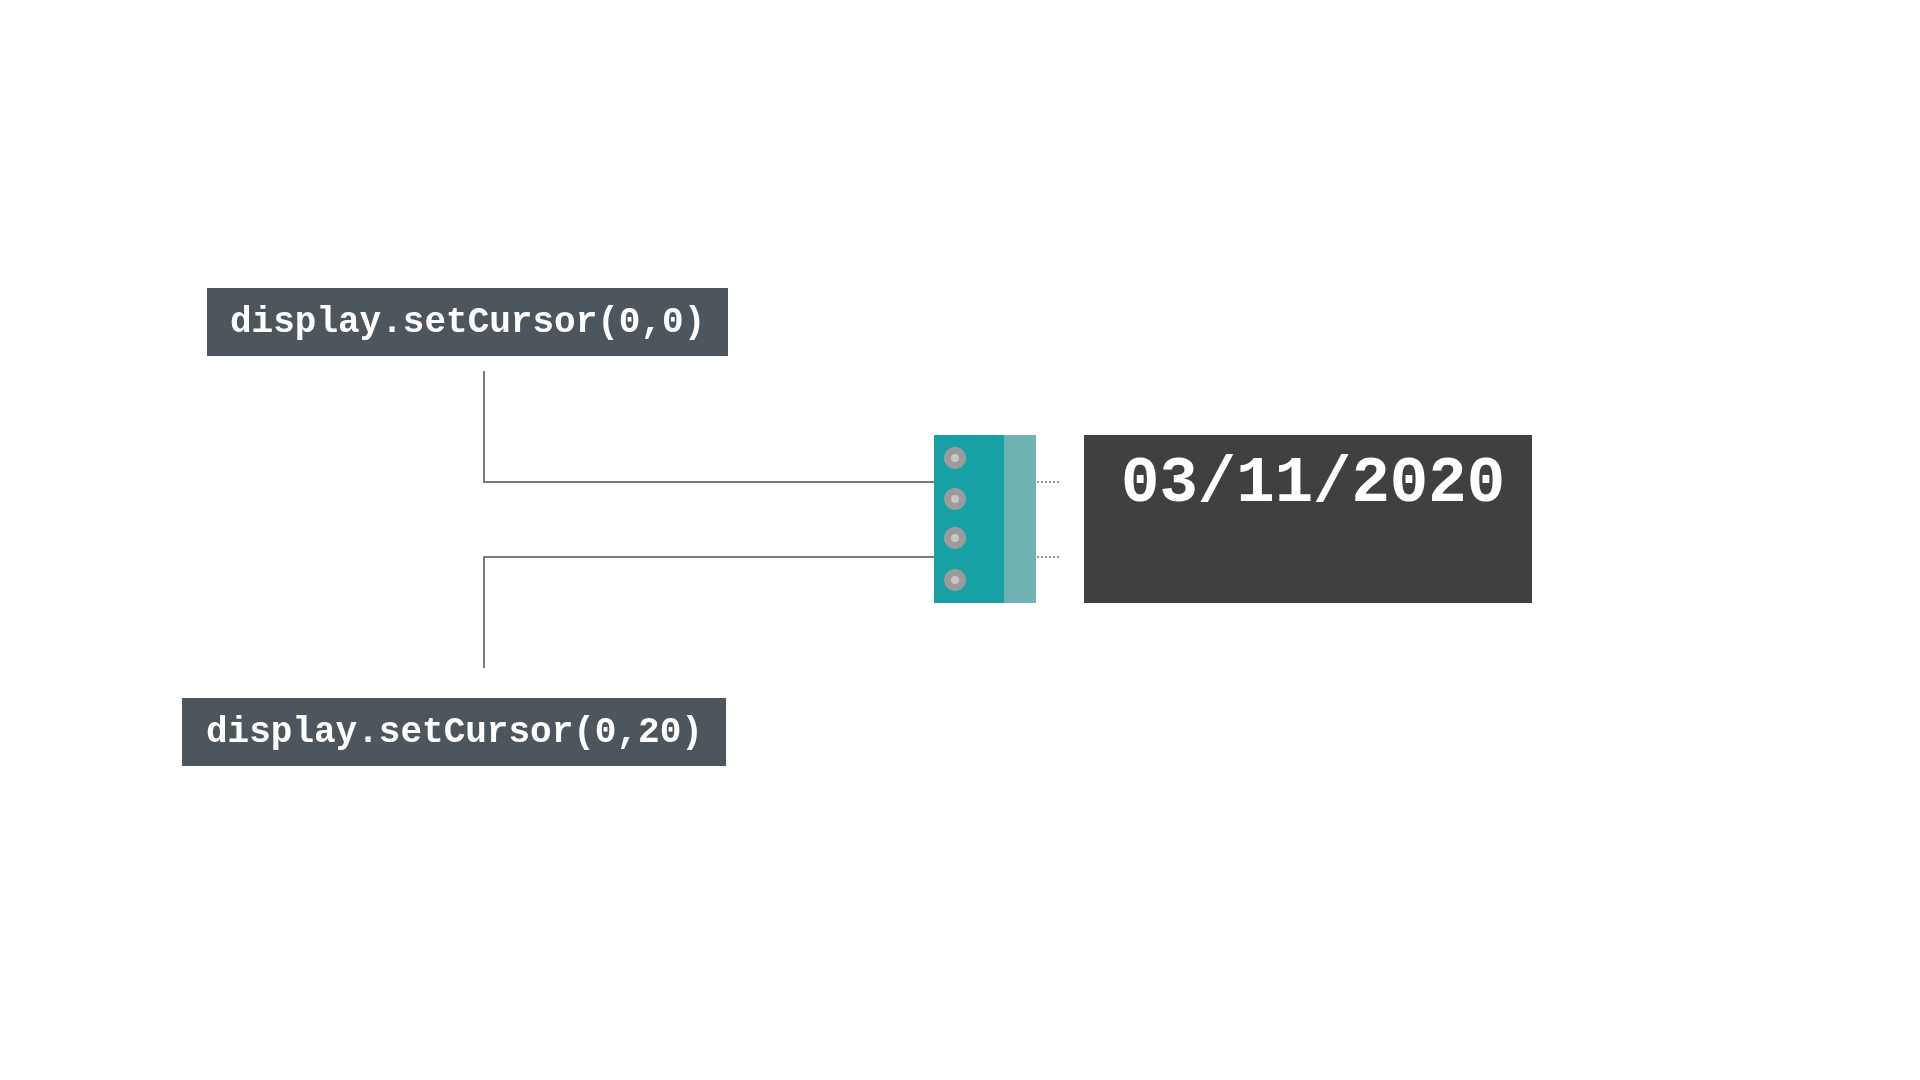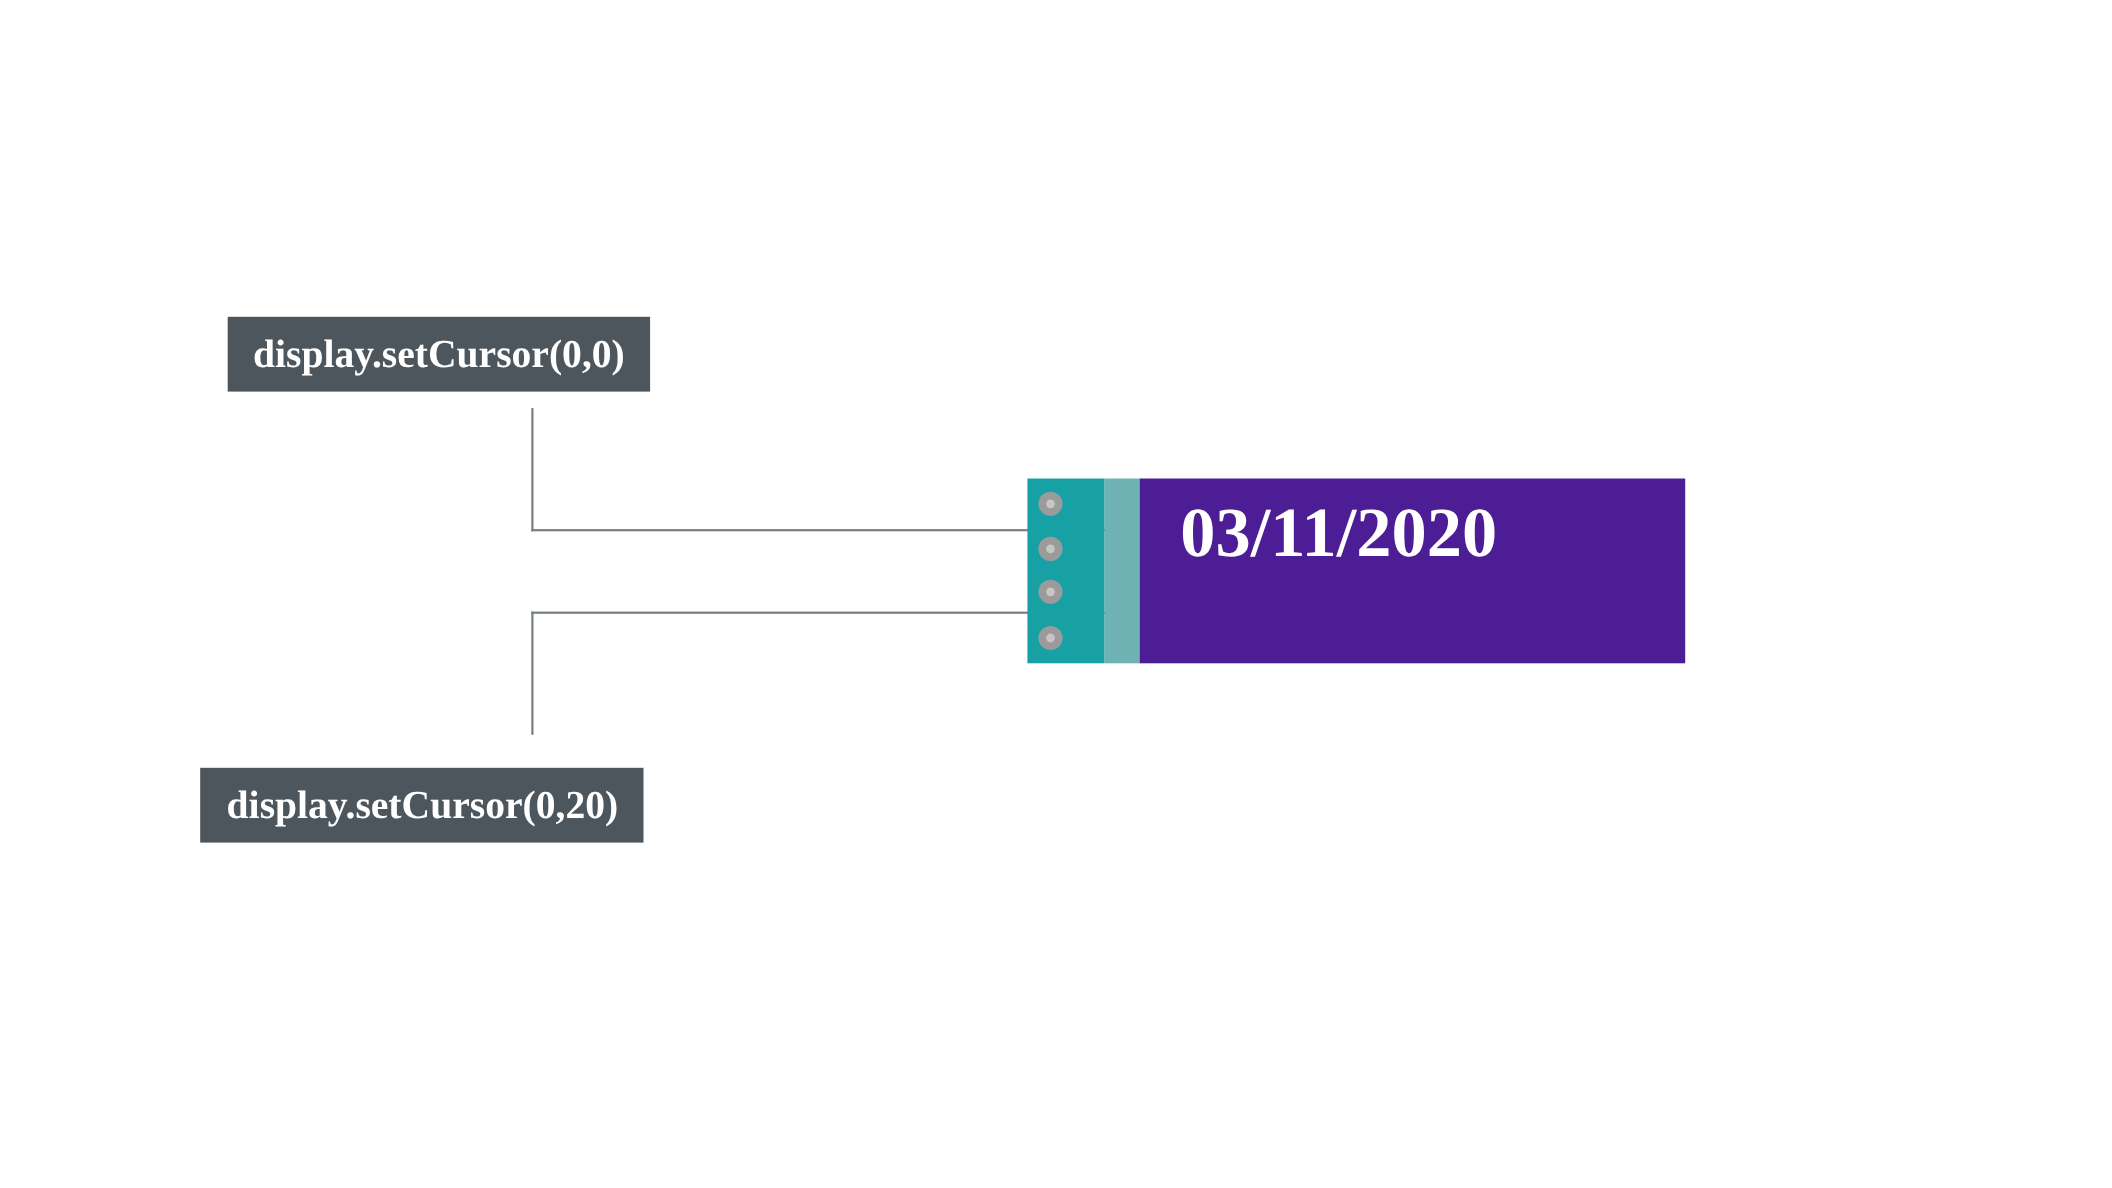--- a/index.html
+++ b/index.html
@@ -2,21 +2,21 @@
 <html><head>
 <meta charset="utf-8">
 <style>
   html, body { margin: 0; padding: 0; }
   #canvas {
     position: relative;
     width: 1532px;
     height: 1080px;
     background: #ffffff;
     overflow: hidden;
-    font-family: Liberation Serif, serif;
+    font-family: Liberation Mono, monospace;
   }
 
   
   .code-label {
     position: absolute;
     height: 68px;
     background: #4d565c;
     color: #ffffff;
     font-size: 36px;
     font-weight: bold;
@@ -58,24 +58,25 @@
   }
   .pcb-teal       { background: #18a1a5; }
   .pcb-teal-light { background: #6fb2b4; }
   #pin-column  { width: 70px; position: relative; }
   #strip-left  { width: 32px; }
   #strip-right { width: 38px; }
   #edge-right  { width: 68px; }
 
   #screen {
     flex: 1;
-    background: #4c1d95;
+    background: #404040;
     box-sizing: border-box;
     padding: 14px 16px 0 37px;
     overflow: hidden;
+    margin-left: 48px;
   }
   .screen-line {
     color: #ffffff;
     font-size: 64px;
     font-weight: bold;
     line-height: 70px;
     white-space: pre;
   }
 
   

